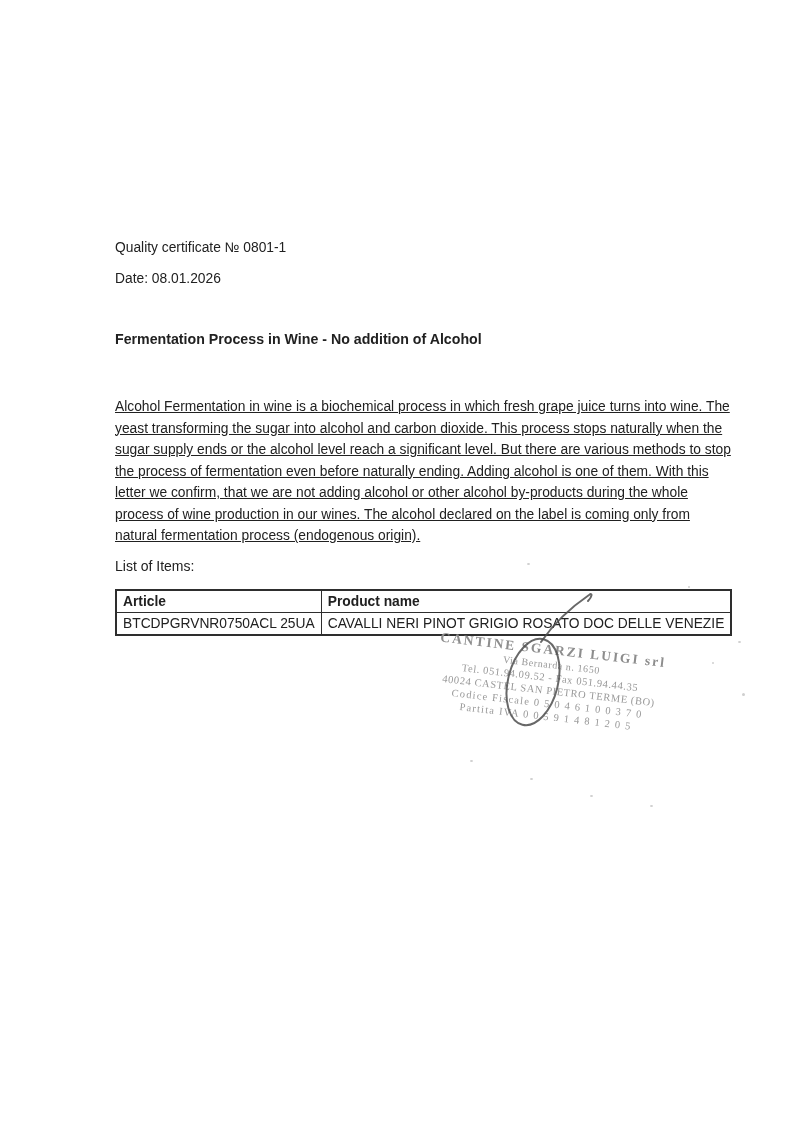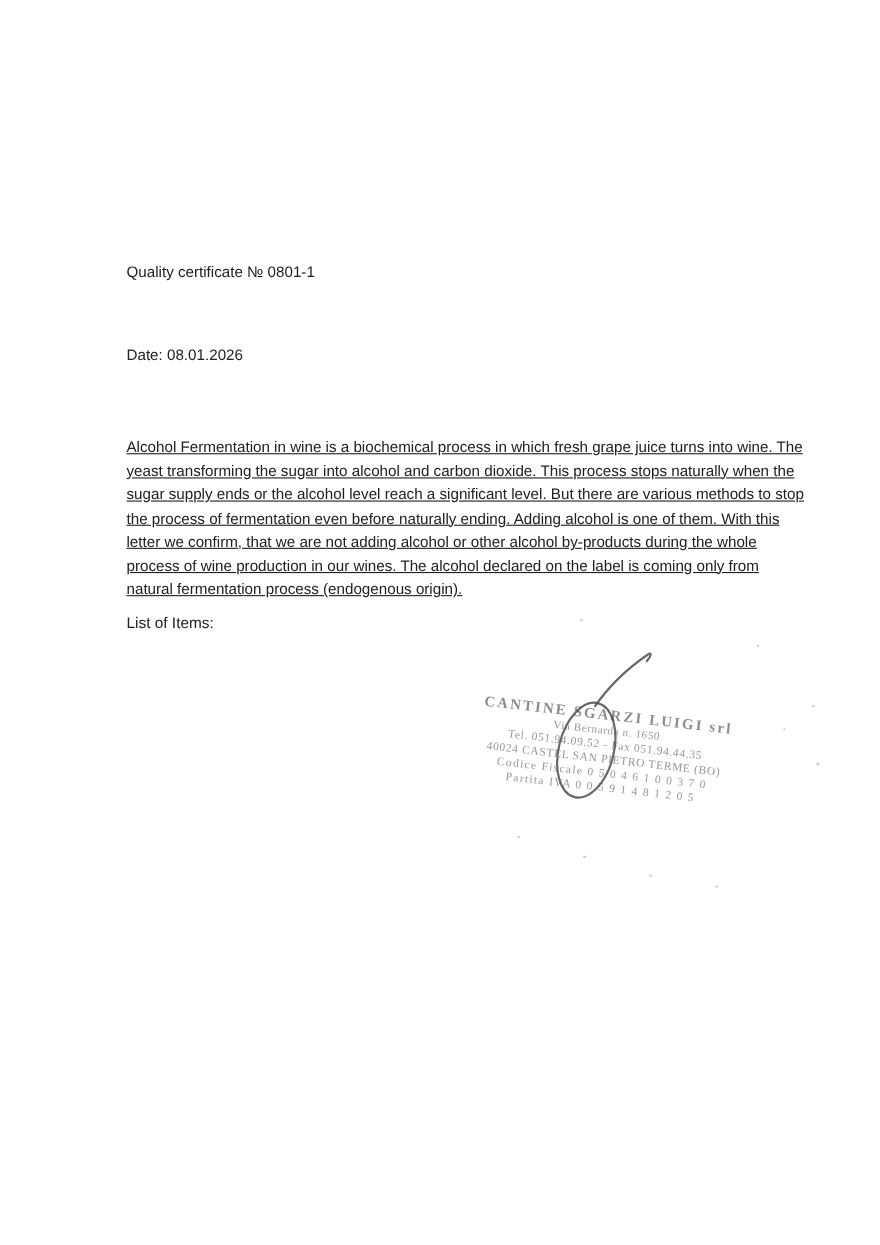--- a/index.html
+++ b/index.html
@@ -17,21 +17,21 @@
     color: #212121;
   }
   .abs { position: absolute; }
   .meta-line {
     left: 115px;
     font-size: 13.8px;
     line-height: 16px;
     white-space: nowrap;
   }
   .title-line { top: 240px; text-align: center; }
-  .date-line  { top: 271px; margin-top: 44px; }
+  .date-line  { top: 271px; }
   .doc-heading {
     left: 115px;
     top: 331px;
     font-size: 14.2px;
     font-weight: bold;
     white-space: nowrap;
   }
   .doc-paragraph {
     left: 115px;
     top: 396px;
@@ -108,25 +108,40 @@
 </style>
 </head>
 <body>
 
 <div class="page">
 
   <div class="abs meta-line title-line">Quality certificate № 0801-1</div>
 
   <div class="abs meta-line date-line">Date: 08.01.2026</div>
 
+  <div class="abs doc-heading">Fermentation Process in Wine - No addition of Alcohol</div>
 
   <div class="abs doc-paragraph">Alcohol Fermentation in wine is a biochemical process in which fresh grape juice turns into wine. The yeast transforming the sugar into alcohol and carbon dioxide. This process stops naturally when the sugar supply ends or the alcohol level reach a significant level. But there are various methods to stop the process of fermentation even before naturally ending. Adding alcohol is one of them. With this letter we confirm, that we are not adding alcohol or other alcohol by-products during the whole process of wine production in our wines. The alcohol declared on the label is coming only from natural fermentation process (endogenous origin).</div>
 
   <div class="abs list-label">List of Items:</div>
 
+  <table class="abs items-table">
+    <thead>
+      <tr>
+        <th class="col-article">Article</th>
+        <th>Product name</th>
+      </tr>
+    </thead>
+    <tbody>
+      <tr>
+        <td>BTCDPGRVNR0750ACL 25UA</td>
+        <td>CAVALLI NERI PINOT GRIGIO ROSATO DOC DELLE VENEZIE</td>
+      </tr>
+    </tbody>
+  </table>
 
   <div class="abs stamp">
     <div class="stamp-company">CANTINE SGARZI LUIGI srl</div>
     <div class="stamp-line stamp-addr">Via Bernarda n. 1650</div>
     <div class="stamp-line">Tel. 051.94.09.52 - Fax 051.94.44.35</div>
     <div class="stamp-line">40024 CASTEL SAN PIETRO TERME (BO)</div>
     <div class="stamp-line digits">Codice Fiscale 0 5 0 4 6 1 0 0 3 7 0</div>
     <div class="stamp-line digits">Partita IVA 0 0 5 9 1 4 8 1 2 0 5</div>
   </div>
 

